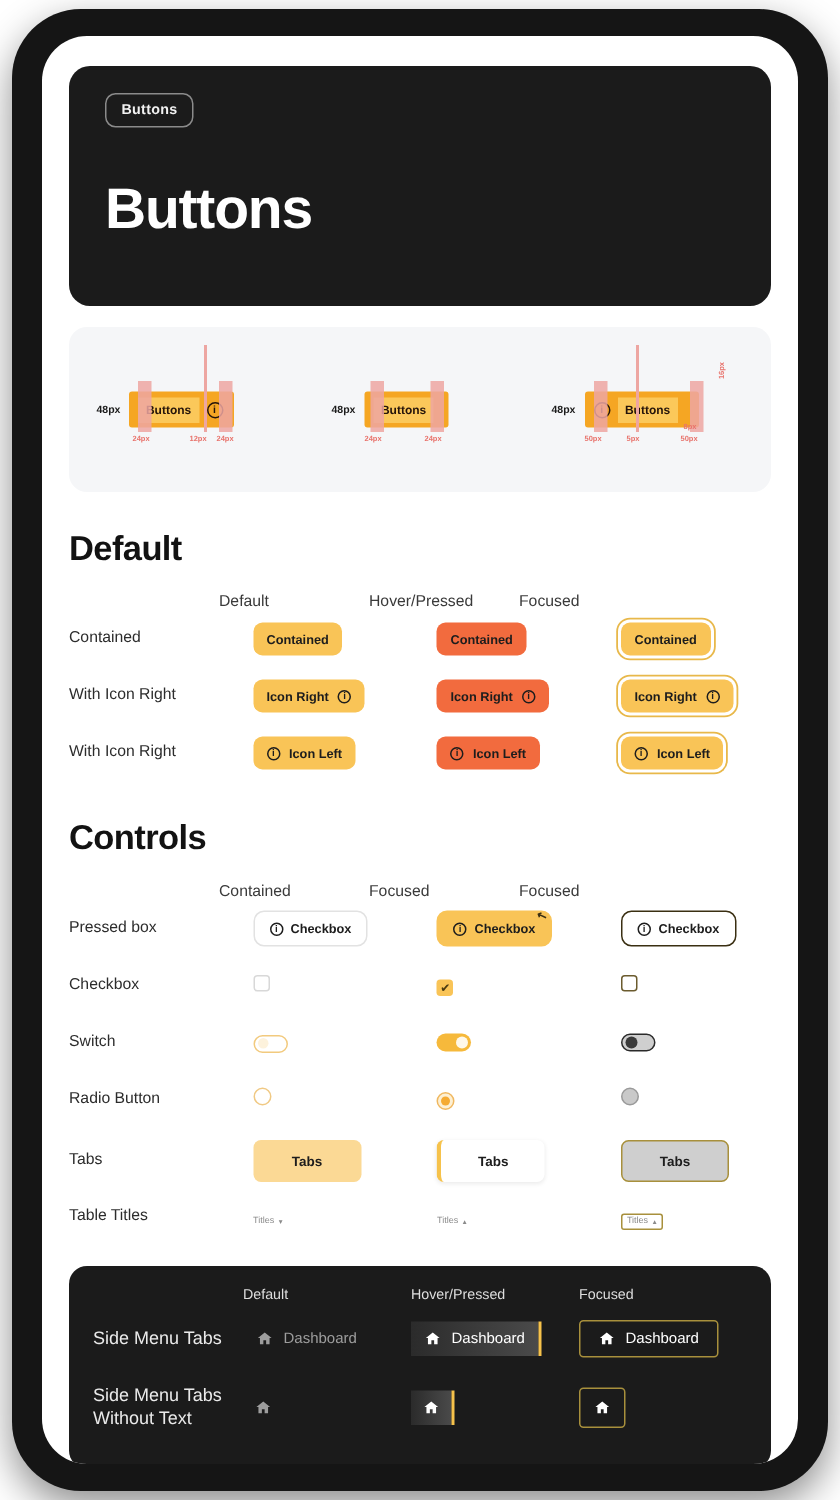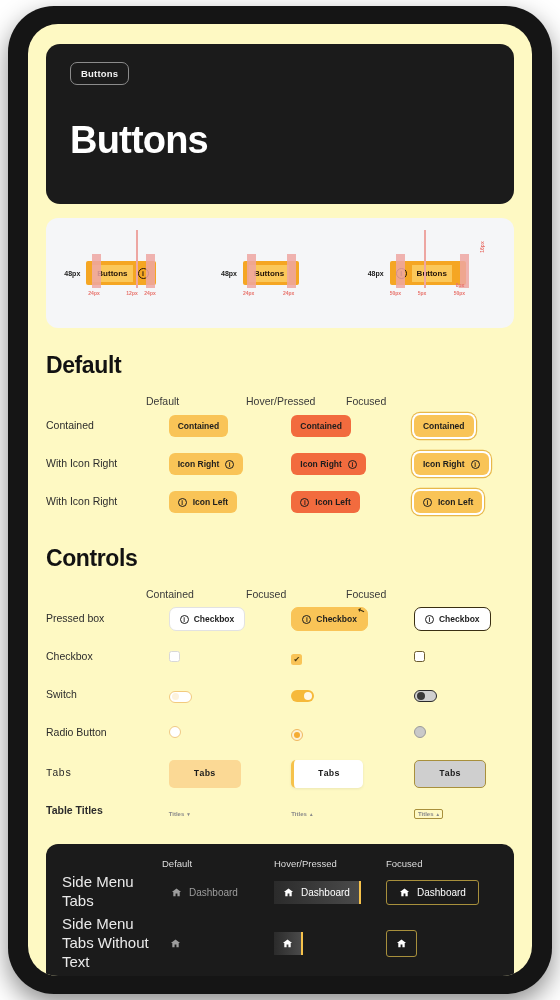--- a/index.html
+++ b/index.html
@@ -16,21 +16,21 @@
     left: 8px; top: 6px;
     width: 544px; height: 988px;
     background: #151515;
     border-radius: 46px;
     box-shadow: 0 10px 26px rgba(0,0,0,.45);
   }
   .device-screen {
     position: absolute;
     left: 20px; top: 18px;
     width: 504px; height: 952px;
-    background: #fef9c3;
+    background: #ffffff;
     border-radius: 30px;
     overflow: hidden;
   }
   .page { position: relative; width: 504px; padding: 20px 18px 0 18px; }
 
   
   .hero {
     background: #1b1b1b;
     border-radius: 14px;
     padding: 18px 24px 26px 24px;
@@ -173,21 +173,21 @@
   
   .ttl { display:inline-flex; align-items:center; gap:3px; font-size:6px; color:#8a8a8a; cursor:pointer; }
   .ttl-foc { border: 1px solid #a8903c; padding: 1px 3px; border-radius: 2px; }
   .arrow { font-size: 5px; color:#8a8a8a; }
 
   
   .dark-panel {
     margin-top: 18px; background: #1b1b1b; border-radius: 12px;
     padding: 14px 16px 18px 16px;
   }
-  .dark-panel .col-label { color: #eaeaea; font-size: 15px; width: 100px; }
+  .dark-panel .col-label { color: #eaeaea; font-size: 12px; width: 100px; }
   .dark-panel .grid-head .col-cell { color: #dedede; font-size: 9.5px; }
   .dp-cell { width: 112px; flex: none; }
   .side-tab {
     display: inline-flex; align-items: center; gap: 7px;
     font-size: 10px; padding: 6px 9px; position: relative; cursor: pointer;
   }
   .st-default { color: #9d9d9d; }
   .st-default .home { fill: #9d9d9d; }
   .st-hover {
     color: #ffffff;
@@ -372,34 +372,34 @@
 
       <div class="grid-row">
         <div class="col-label">Radio Button</div>
         <div class="col-cell"><span class="radio radio-un"></span></div>
         <div class="col-cell"><span class="radio radio-sel">
                 <i></i>
               </span></div>
         <div class="col-cell"><span class="radio radio-foc"></span></div>
       </div>
 
-      <div class="grid-row" style="min-height:44px;font-family:Liberation Mono, monospace;">
+      <div class="grid-row" style="min-height:44px;">
         <div class="col-label">Tabs</div>
         <div class="col-cell">
               <div class="tabbox tab-default">Tabs</div>
             </div>
         <div class="col-cell">
               <div class="tabbox tab-hover">Tabs</div>
             </div>
         <div class="col-cell">
               <div class="tabbox tab-focused">Tabs</div>
             </div>
       </div>
 
-      <div class="grid-row" style="min-height:30px;font-weight:bold;">
+      <div class="grid-row" style="min-height:30px;">
         <div class="col-label">Table Titles</div>
         <div class="col-cell">
           <span class="ttl">
             <span>Titles</span>
             <span class="arrow">▾</span>
           </span>
         </div>
         <div class="col-cell">
           <span class="ttl">
             <span>Titles</span>

